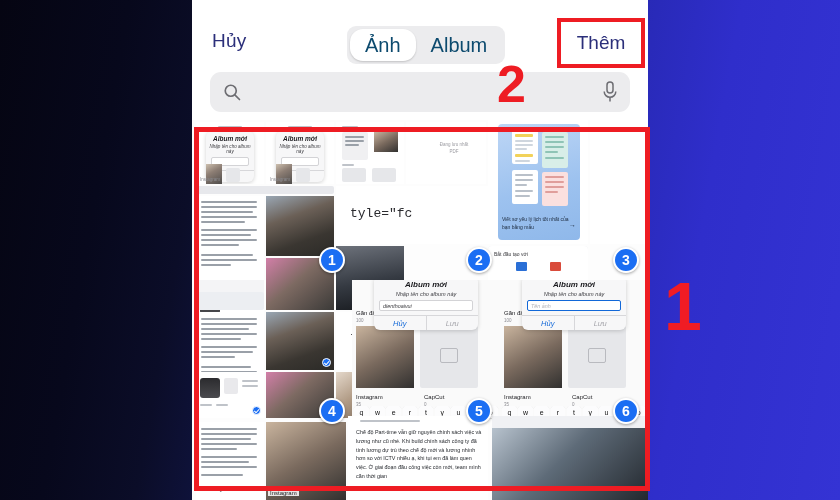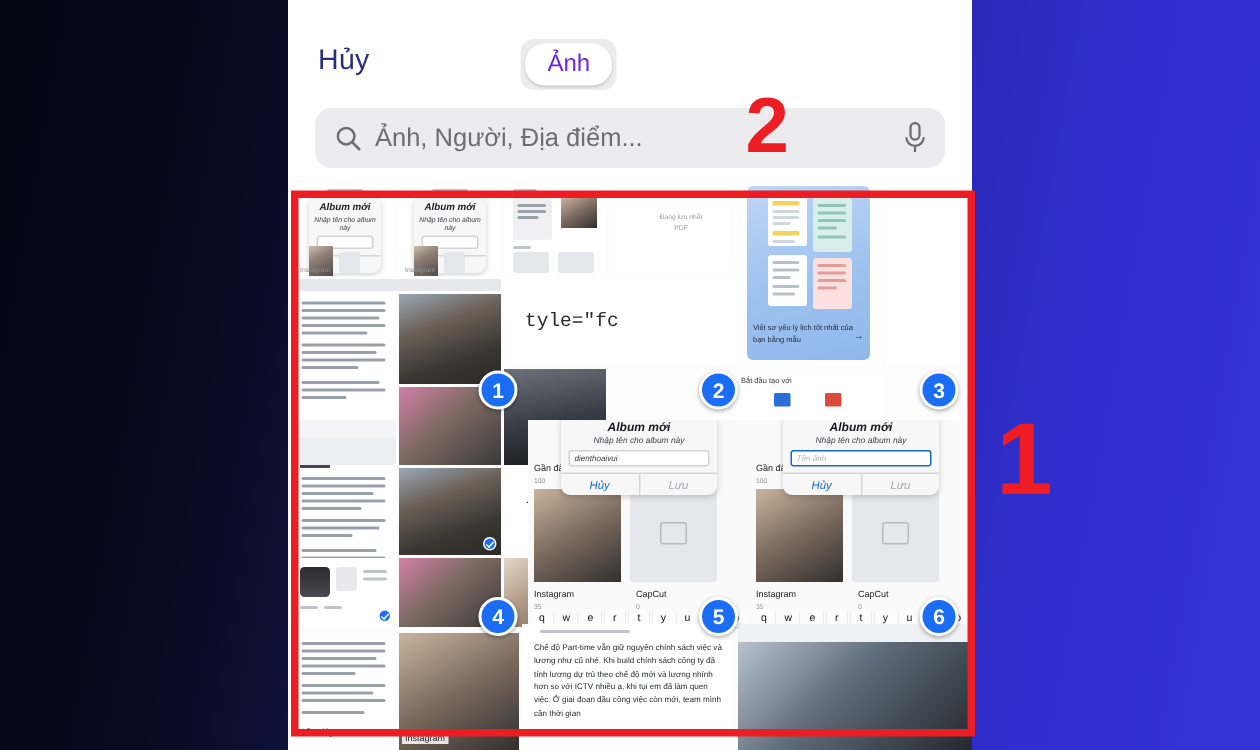--- a/index.html
+++ b/index.html
@@ -24,21 +24,21 @@
   #cancel-btn{
     position:absolute; left:20px; top:30px;
     font-size:19px; color:#2b2f7a; letter-spacing:.2px;
   }
   #segmented{
     position:absolute; left:155px; top:26px;
     background:#ececee; border-radius:9px; padding:3px;
     display:flex; gap:0px;
   }
   .seg{
-    font-size:16px; color:#6d28d9; padding:6px 15px; border-radius:13px;
+    font-size:20px; color:#0c4a6e; padding:6px 15px; border-radius:13px;
     line-height:1;
   }
   .seg.active{ background:#ffffff; box-shadow:0 1px 2px rgba(0,0,0,.18); }
   #more-wrap{
     position:absolute; left:365px; top:18px; width:88px; height:50px;
     border:4px solid #ee1c23;
   }
   #more-btn{
     position:absolute; left:0; top:0; width:100%; height:100%;
     display:flex; align-items:center; justify-content:center;
@@ -175,30 +175,33 @@
 </head>
 <body>
 
 <div id="phone">
 
   <div id="navbar">
     <div id="cancel-btn">Hủy</div>
 
     <div id="segmented">
       <div class="seg active">Ảnh</div>
-    </div>
-
+      <div class="seg">Album</div>
+    </div>
+
+    <div id="more-wrap">
+      <div id="more-btn">Thêm</div>
+    </div>
   </div>
 
   <div id="searchbar">
     <svg id="search-icon" viewBox="0 0 24 24">
       <circle cx="10.5" cy="10.5" r="6.6" fill="none" stroke="#6d6d72" stroke-width="2"></circle>
       <line x1="15.4" y1="15.4" x2="21" y2="21" stroke="#6d6d72" stroke-width="2" stroke-linecap="round"></line>
     </svg>
-    <span id="search-placeholder">Ảnh, Người, Địa điểm...</span>
     <svg id="mic-icon" viewBox="0 0 16 22">
       <rect x="5" y="1" width="6" height="11" rx="3" fill="none" stroke="#6d6d72" stroke-width="1.5"></rect>
       <path d="M2.2 10.5a5.8 5.8 0 0 0 11.6 0" fill="none" stroke="#6d6d72" stroke-width="1.5"></path>
       <line x1="8" y1="16.4" x2="8" y2="20.4" stroke="#6d6d72" stroke-width="1.5"></line>
     </svg>
   </div>
 
   <div id="mosaic">
 
     <div class="cell" style="left:4px;top:2px;width:68px;height:62px;">

